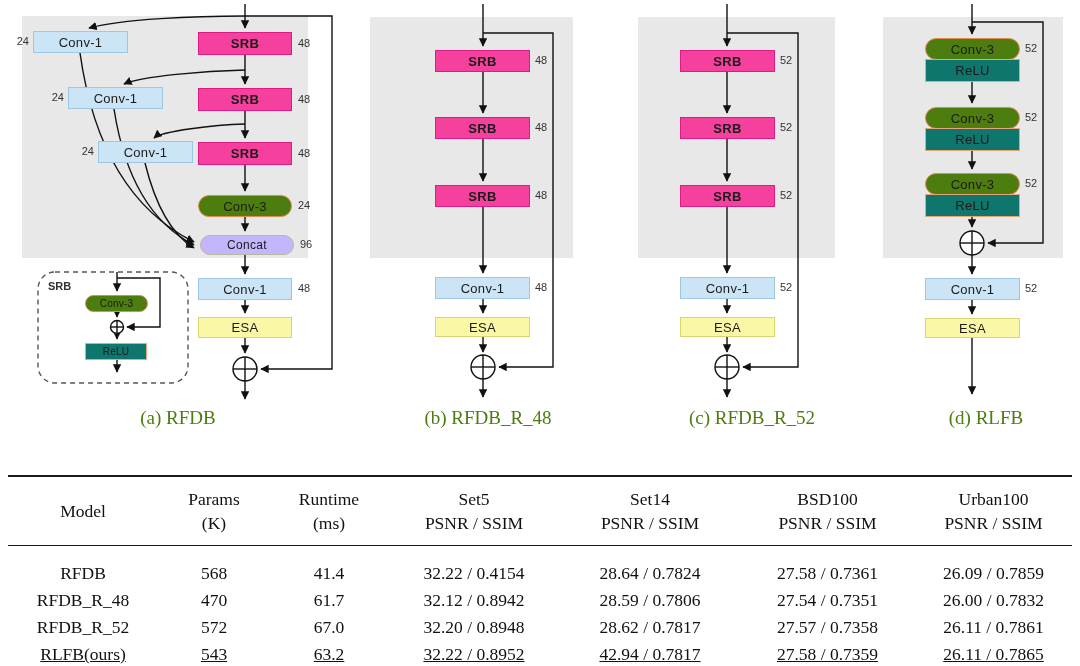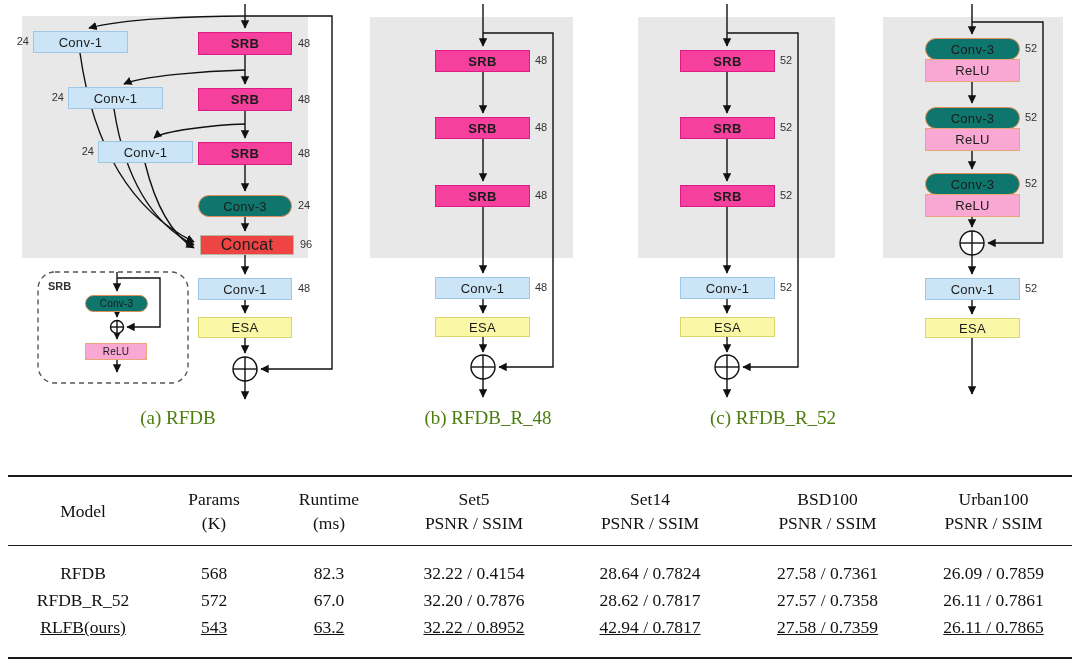--- a/index.html
+++ b/index.html
@@ -4,23 +4,23 @@
 <style>
   html,body{margin:0;padding:0;background:#fff;}
   .fig{position:relative;width:1080px;height:666px;background:#fff;overflow:hidden;
        font-family:"Liberation Sans",sans-serif;}
   svg.wires{position:absolute;left:0;top:0;}
   .blk{position:absolute;display:flex;align-items:center;justify-content:center;
        box-sizing:border-box;border:1px solid #999;
        font:500 13px "Liberation Sans",sans-serif;color:#1b1b1b;letter-spacing:.3px;}
   .srb{background:#F5409D;border-color:#DE1B85;font-weight:600;}
   .conv1{background:#CBE5F7;border-color:#9EC7E3;}
-  .conv3{background:#0f766e;border-color:#E08A54;border-radius:11px;}
-  .relu{background:#f9a8d4;border-color:#E8A678;}
-  .concat{background:#ef4444;border-color:#B9B9A0;font-size:16px;}
+  .conv3{background:#4d7c0f;border-color:#E08A54;border-radius:11px;}
+  .relu{background:#0f766e;border-color:#E8A678;}
+  .concat{background:#c4b5fd;border-color:#B9B9A0;font-size:12px;border-radius:10px;}
   .esa{background:#FAF7A6;border-color:#DAD570;}
   .small{font-size:10px;letter-spacing:.2px;}
   .ch{position:absolute;font:11px "Liberation Sans",sans-serif;color:#333;}
   .ch.right{text-align:left;}
   .ch.left{width:22px;text-align:right;}
   .inset-title{position:absolute;font:600 11px "Liberation Sans",sans-serif;color:#333;}
   .cap{position:absolute;width:180px;text-align:center;
        font:19px "Liberation Serif",serif;color:#4d7c0f;}
   
   .tblwrap{position:absolute;left:8px;top:448px;margin-top:27px;}
@@ -191,21 +191,22 @@
   <div class="blk relu" style="left:925px;top:194px;width:95px;height:23px">ReLU</div>
   <div class="ch right" style="left:1025px;top:42px">52</div>
   <div class="ch right" style="left:1025px;top:111px">52</div>
   <div class="ch right" style="left:1025px;top:177px">52</div>
   <div class="blk conv1" style="left:925px;top:278px;width:95px;height:22px">Conv-1</div>
   <div class="ch right" style="left:1025px;top:282px">52</div>
   <div class="blk esa" style="left:925px;top:318px;width:95px;height:20px">ESA</div>
 
   <div class="cap" style="left:88px;top:407px">(a) RFDB</div>
   <div class="cap" style="left:398px;top:407px">(b) RFDB_R_48</div>
-  <div class="cap" style="left:683px;top:407px">(c) RFDB_R_52</div>
+  <div class="cap" style="left:662px;top:407px">(c) RFDB_R_52</div>
+  <div class="cap" style="left:896px;top:407px">(d) RLFB</div>
 
   <div class="tblwrap">
     <table>
       <colgroup>
         <col style="width:150px">
           <col style="width:112px">
           <col style="width:118px">
         <col style="width:172px">
           <col style="width:180px">
           <col style="width:175px">
@@ -253,31 +254,40 @@
                 <span>Urban100</span>
                 <span>PSNR / SSIM</span>
               </div>
             </th>
         </tr>
       </thead>
       <tbody>
         <tr>
           <td>RFDB</td>
           <td>568</td>
-          <td>82.3</td>
+          <td>41.4</td>
           <td>32.22 / 0.4154</td>
           <td>28.64 / 0.7824</td>
           <td>27.58 / 0.7361</td>
           <td>26.09 / 0.7859</td>
         </tr>
         <tr>
+          <td>RFDB_R_48</td>
+          <td>470</td>
+          <td>61.7</td>
+          <td>32.12 / 0.8942</td>
+          <td>28.59 / 0.7806</td>
+          <td>27.54 / 0.7351</td>
+          <td>26.00 / 0.7832</td>
+        </tr>
+        <tr>
           <td>RFDB_R_52</td>
           <td>572</td>
           <td>67.0</td>
-          <td>32.20 / 0.7876</td>
+          <td>32.20 / 0.8948</td>
           <td>28.62 / 0.7817</td>
           <td>27.57 / 0.7358</td>
           <td>26.11 / 0.7861</td>
         </tr>
         <tr>
           <td>RLFB(ours)</td>
           <td>543</td>
           <td>63.2</td>
           <td>32.22 / 0.8952</td>
           <td>42.94 / 0.7817</td>

